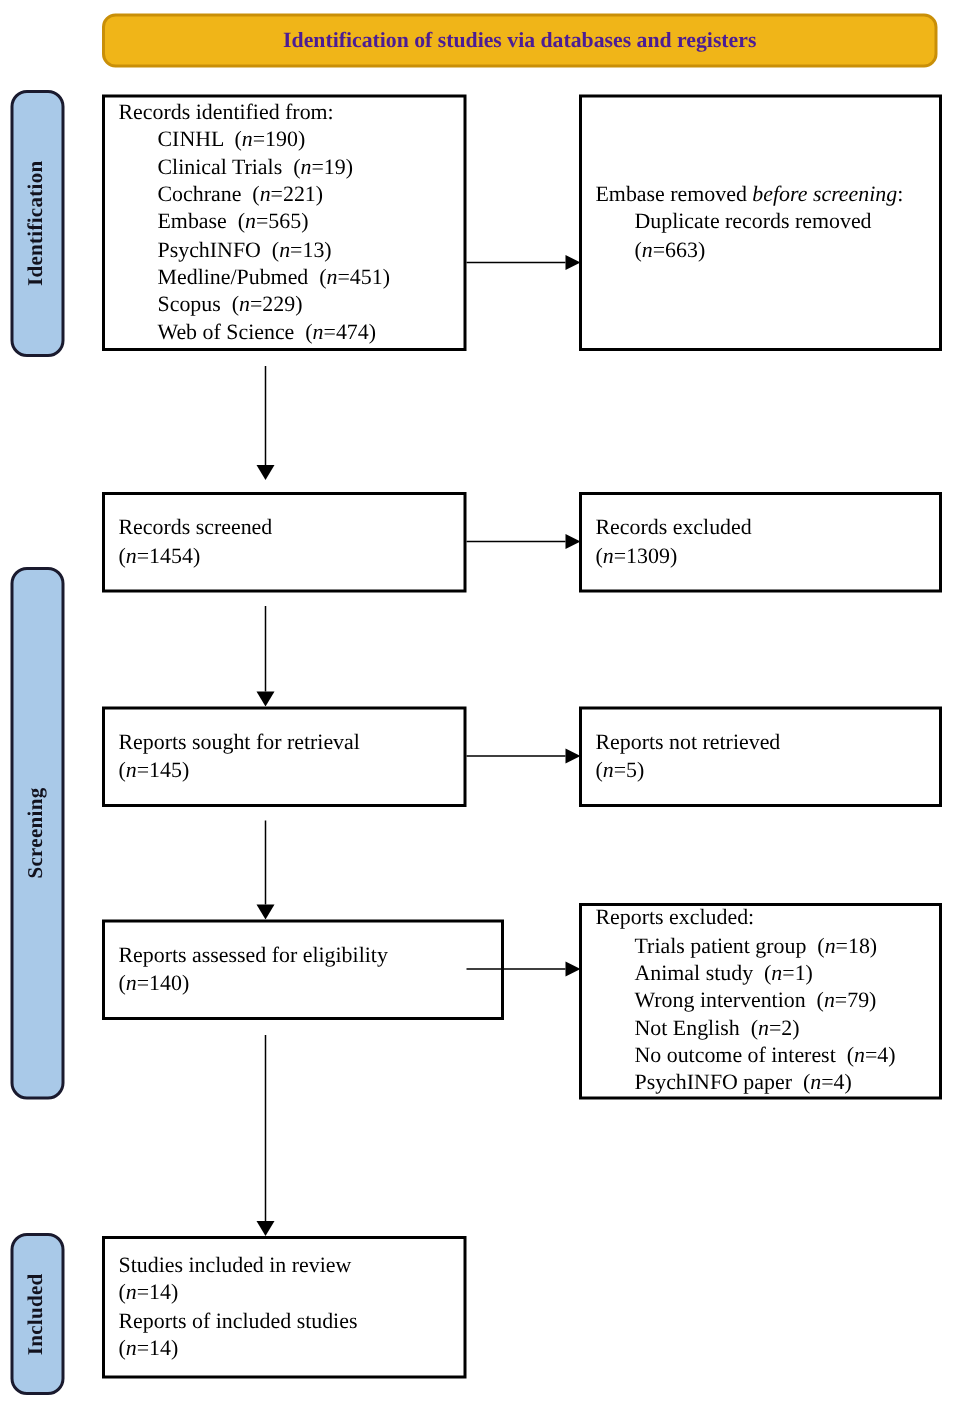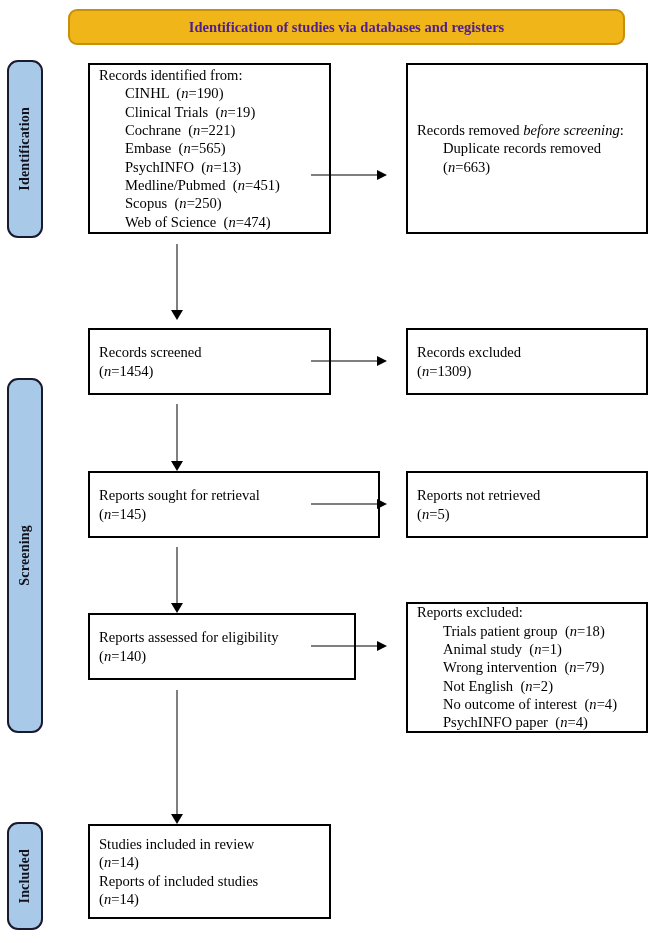--- a/index.html
+++ b/index.html
@@ -60,21 +60,20 @@
 
   
   .box {
     position: absolute;
     background: #ffffff;
     border: 2px solid #000000;
     box-sizing: border-box;
     display: flex;
     flex-direction: column;
     justify-content: center;
-    margin-left: 20px;
   }
   .box .box-inner {
     padding: 0 9px;
   }
   .line {
     font-size: 14.6px;
     line-height: 1.255;
     white-space: nowrap;
   }
   .line.indent {
@@ -168,38 +167,38 @@
       <div class="line indent">
         <span>PsychINFO</span>
         <span>&nbsp;(</span><span class="ital">n</span><span>=13)</span>
       </div>
       <div class="line indent">
         <span>Medline/Pubmed</span>
         <span>&nbsp;(</span><span class="ital">n</span><span>=451)</span>
       </div>
       <div class="line indent">
         <span>Scopus</span>
-        <span>&nbsp;(</span><span class="ital">n</span><span>=250)</span>
+        <span>&nbsp;(</span><span class="ital">n</span><span>=229)</span>
       </div>
       <div class="line indent">
         <span>Web of Science</span>
         <span>&nbsp;(</span><span class="ital">n</span><span>=474)</span>
       </div>
     </div>
   </div>
 
   <div class="h-arrow" style="left:311px; top:168px; width:76px; height:14px;">
     <div class="shaft" style="width:66px;"></div>
     <div class="head" style="left:66px;"></div>
   </div>
 
   <div class="box" style="left:386px; top:63px; width:242px; height:171px;">
     <div class="box-inner">
       <div class="line">
-        <span>Records removed </span><span class="ital">before screening</span><span>:</span>
+        <span>Embase removed </span><span class="ital">before screening</span><span>:</span>
       </div>
       <div class="line indent">Duplicate records removed</div>
       <div class="line indent">
         <span>(</span><span class="ital">n</span><span>=663)</span>
       </div>
     </div>
   </div>
 
   <div class="v-arrow" style="left:170px; top:244px; width:14px; height:76px;">
     <div class="shaft" style="height:66px;"></div>
@@ -227,21 +226,21 @@
         <span>(</span><span class="ital">n</span><span>=1309)</span>
       </div>
     </div>
   </div>
 
   <div class="v-arrow" style="left:170px; top:404px; width:14px; height:67px;">
     <div class="shaft" style="height:57px;"></div>
     <div class="head" style="top:57px;"></div>
   </div>
 
-  <div class="box" style="left:68px; top:471px; width:292px; height:67px;">
+  <div class="box" style="left:68px; top:471px; width:243px; height:67px;">
     <div class="box-inner">
       <div class="line">Reports sought for retrieval</div>
       <div class="line">
         <span>(</span><span class="ital">n</span><span>=145)</span>
       </div>
     </div>
   </div>
 
   <div class="h-arrow" style="left:311px; top:497px; width:76px; height:14px;">
     <div class="shaft" style="width:66px;"></div>

